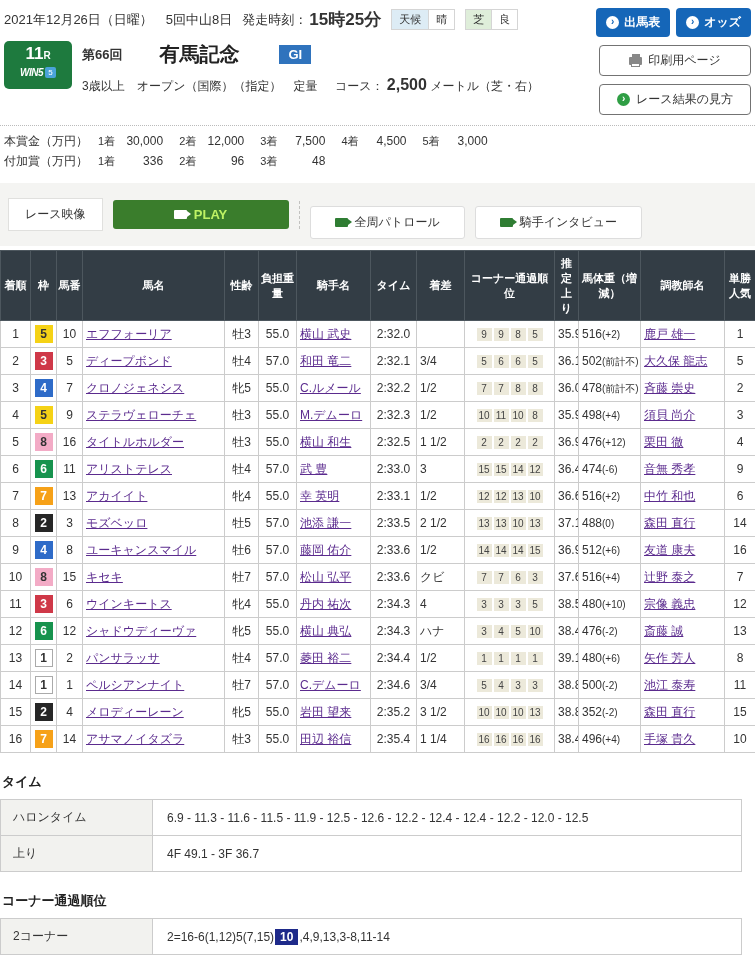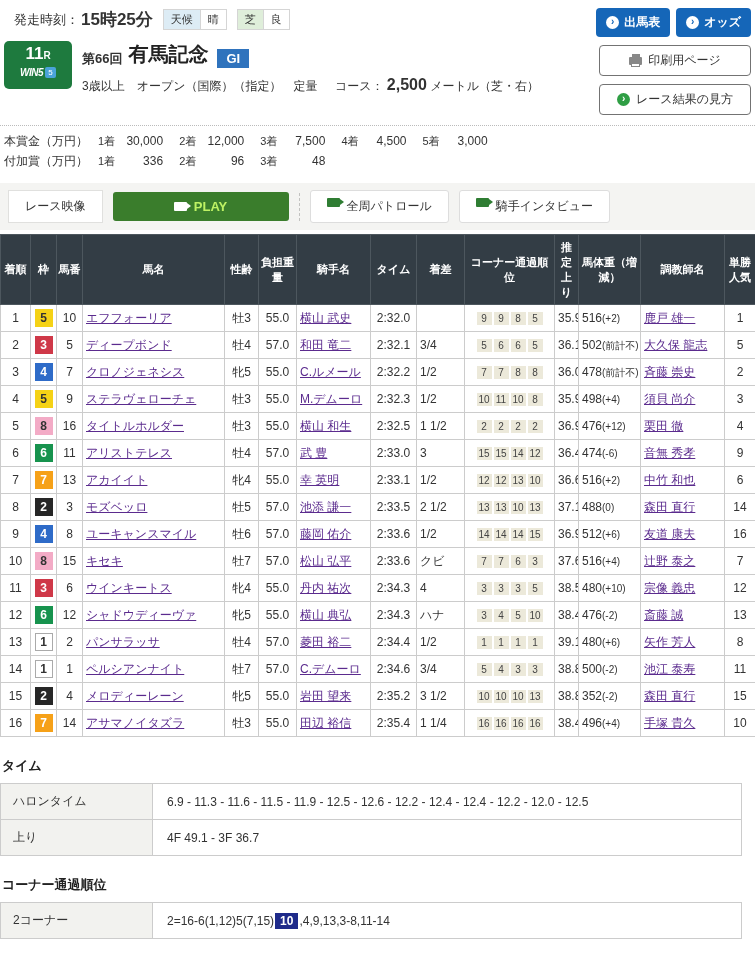--- a/index.html
+++ b/index.html
@@ -16,21 +16,21 @@
   .bp-l { padding:4px 7px; background:#ddecf5; }
   .bp-l.grn { background:#dfeeda; }
   .bp-r { padding:4px 7px; background:#fff; border-left:1px solid #d5d5d5; }
   .race-row { display:flex; margin-top:10px; gap:10px; }
   .race-badge { width:68px; height:48px; background:#1e7a3e; border-radius:5px; color:#fff; text-align:center; padding-top:3px; flex-shrink:0; }
   .rno { font-size:17px; font-weight:bold; line-height:20px; }
   .rno-r { font-size:10px; font-weight:bold; }
   .win5line { line-height:12px; }
   .w5t { font-style:italic; font-weight:bold; font-size:10px; letter-spacing:-0.5px; }
   .w5b { display:inline-block; background:#4aa3d8; color:#fff; font-size:8px; width:11px; height:11px; line-height:11px; border-radius:2px; margin-left:2px; vertical-align:1px; }
-  .race-title-line { display:flex; align-items:flex-end; }
+  .race-title-line { display:flex; align-items:center;gap:31px; }
   .round { font-size:13px; font-weight:bold; margin-right:6px; }
   .rname { font-size:20px; font-weight:bold; color:#222; }
   .grade { background:#2f73bd; color:#fff; font-weight:bold; padding:2px 9px; font-size:13px; margin-left:9px; }
   .race-cond { font-size:12px; margin-top:8px; color:#333; }
   .course-label { margin-left:14px; }
   .course-val { font-size:16px; font-weight:bold; }
   .top-right { display:flex; flex-direction:column; gap:8px; align-items:flex-end; width:160px; flex-shrink:0; }
   .blue-row { display:flex; gap:6px; }
   .btn-blue { background:#1566b8; color:#fff; font-size:12px; font-weight:bold; padding:6px 10px; border-radius:4px; display:inline-flex; align-items:center; gap:5px; cursor:pointer; }
   .btn-white { background:#fff; border:1px solid #737373; border-radius:4px; padding:6px 0; font-size:12px; color:#333; width:152px; text-align:center; display:inline-flex; align-items:center; justify-content:center; gap:6px; cursor:pointer; }
@@ -45,21 +45,21 @@
   .prize-line { margin-bottom:3px; display:flex; align-items:baseline; }
   .pl-label { margin-right:10px; }
   .pl { font-size:11px; margin-right:2px; }
   .pv { display:inline-block; min-width:46px; text-align:right; margin-right:16px; }
 
   
   .video-strip { display:flex; align-items:center; background:#f4f4f2; padding:7px 8px; gap:10px; margin-top:6px; }
   .race-video-label { background:#fff; border:1px solid #e0e0de; padding:7px 16px; font-size:12px; cursor:pointer; }
   .play-btn { background:#3a7d2c; color:#bef264; font-weight:bold; width:176px; padding:7px 0; border-radius:3px; font-size:13px; display:flex; justify-content:center; align-items:center; gap:7px; cursor:pointer; }
   .vdivider { border-left:1px dashed #c2c2c0; height:28px; }
-  .btn-video { background:#fff; border:1px solid #ddd; border-radius:3px; padding:7px 16px; font-size:12px; color:#333; display:flex; align-items:flex-start; gap:7px; cursor:pointer; }
+  .btn-video { background:#fff; border:1px solid #ddd; border-radius:3px; padding:7px 24px; font-size:12px; color:#333; display:flex; align-items:center; gap:7px; cursor:pointer;margin-top:16px; }
   .cam { position:relative; display:inline-block; width:13px; height:9px; background:#fff; border-radius:1px; }
   .cam::after { content:""; position:absolute; right:-4px; top:1px; border-left:4px solid #fff; border-top:3.5px solid transparent; border-bottom:3.5px solid transparent; }
   .cam.g { background:#2f7d33; }
   .cam.g::after { border-left-color:#2f7d33; }
 
   
   table.results { width:755px; border-collapse:collapse; table-layout:fixed; margin-top:4px; }
   table.results thead th { background:#333d45; color:#fff; font-size:11px; font-weight:bold; border:1px solid #4d575e; padding:5px 1px; text-align:center; vertical-align:middle; line-height:1.35; }
   table.results tbody td { border:1px solid #ccc; font-size:12px; padding:4px 3px; height:27px; vertical-align:middle; overflow:hidden; white-space:nowrap; }
   td.c { text-align:center; } td.l { text-align:left; padding-left:5px; }
@@ -84,20 +84,21 @@
   .hl { background:#1e2a8a; color:#fff; font-weight:bold; padding:1px 5px; margin:0 1px; }
 </style>
 </head>
 <body>
 
 <div class="page">
 
   <div class="topbar">
     <div class="top-left">
       <div class="date-row">
+        <span>2021年12月26日（日曜）　5回中山8日</span>
         <span class="start-label">発走時刻：</span>
         <span class="start-time">15時25分</span>
         <span class="badge-pair">
             <span class="bp-l">天候</span>
             <span class="bp-r">晴</span>
           </span>
         <span class="badge-pair">
             <span class="bp-l grn">芝</span>
             <span class="bp-r">良</span>
           </span>

